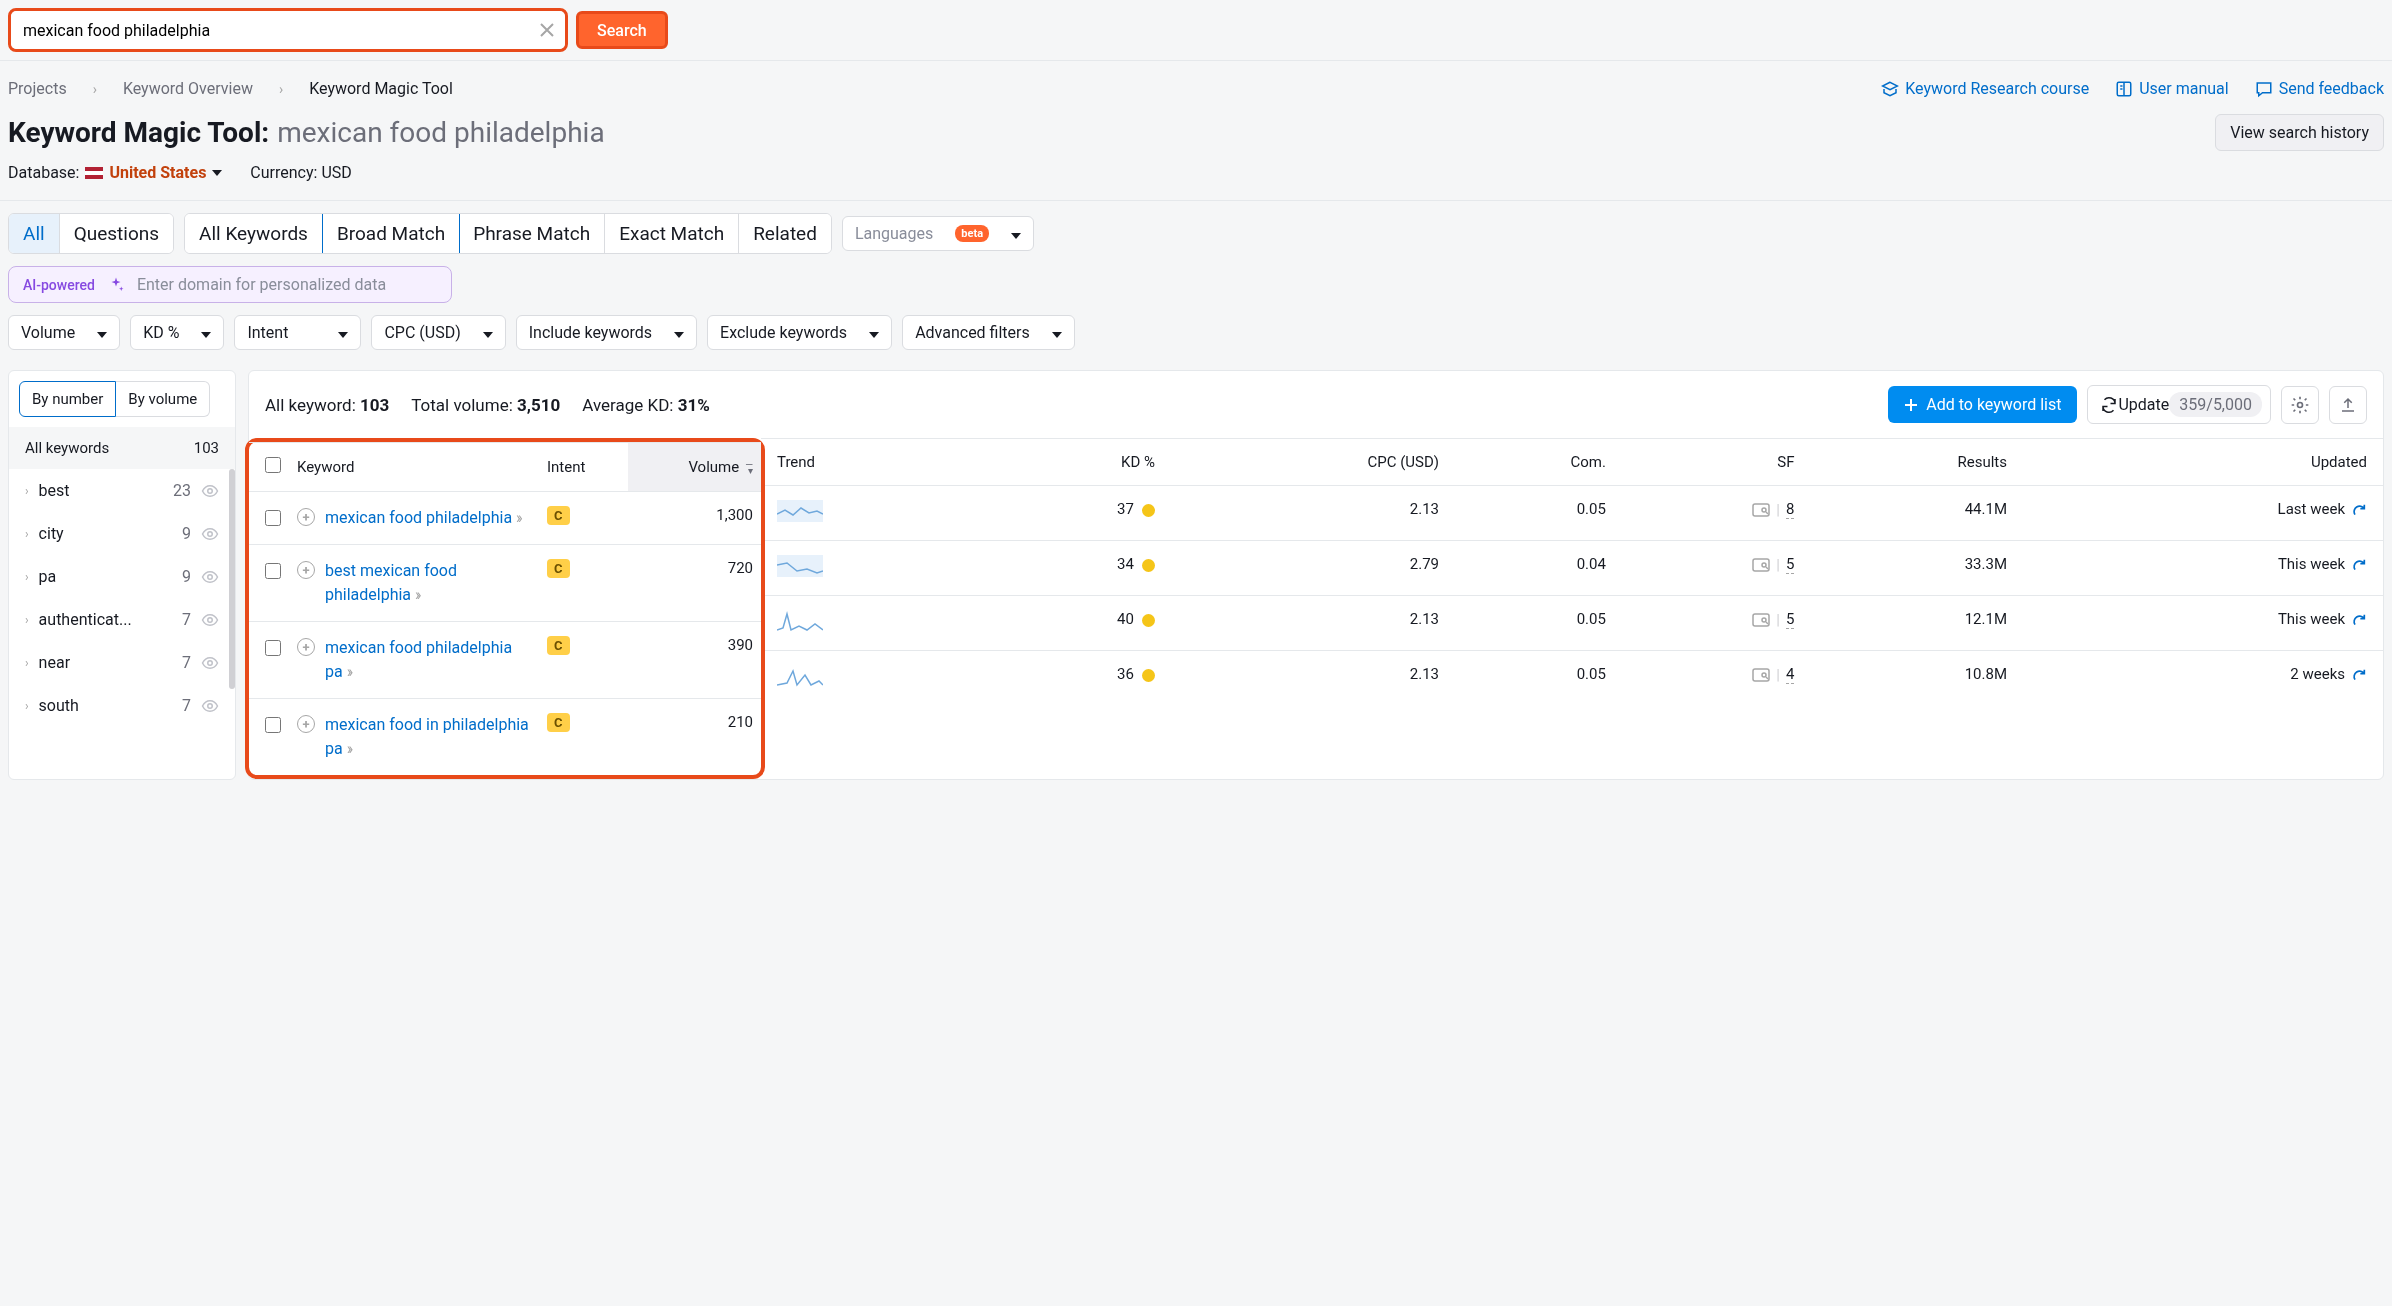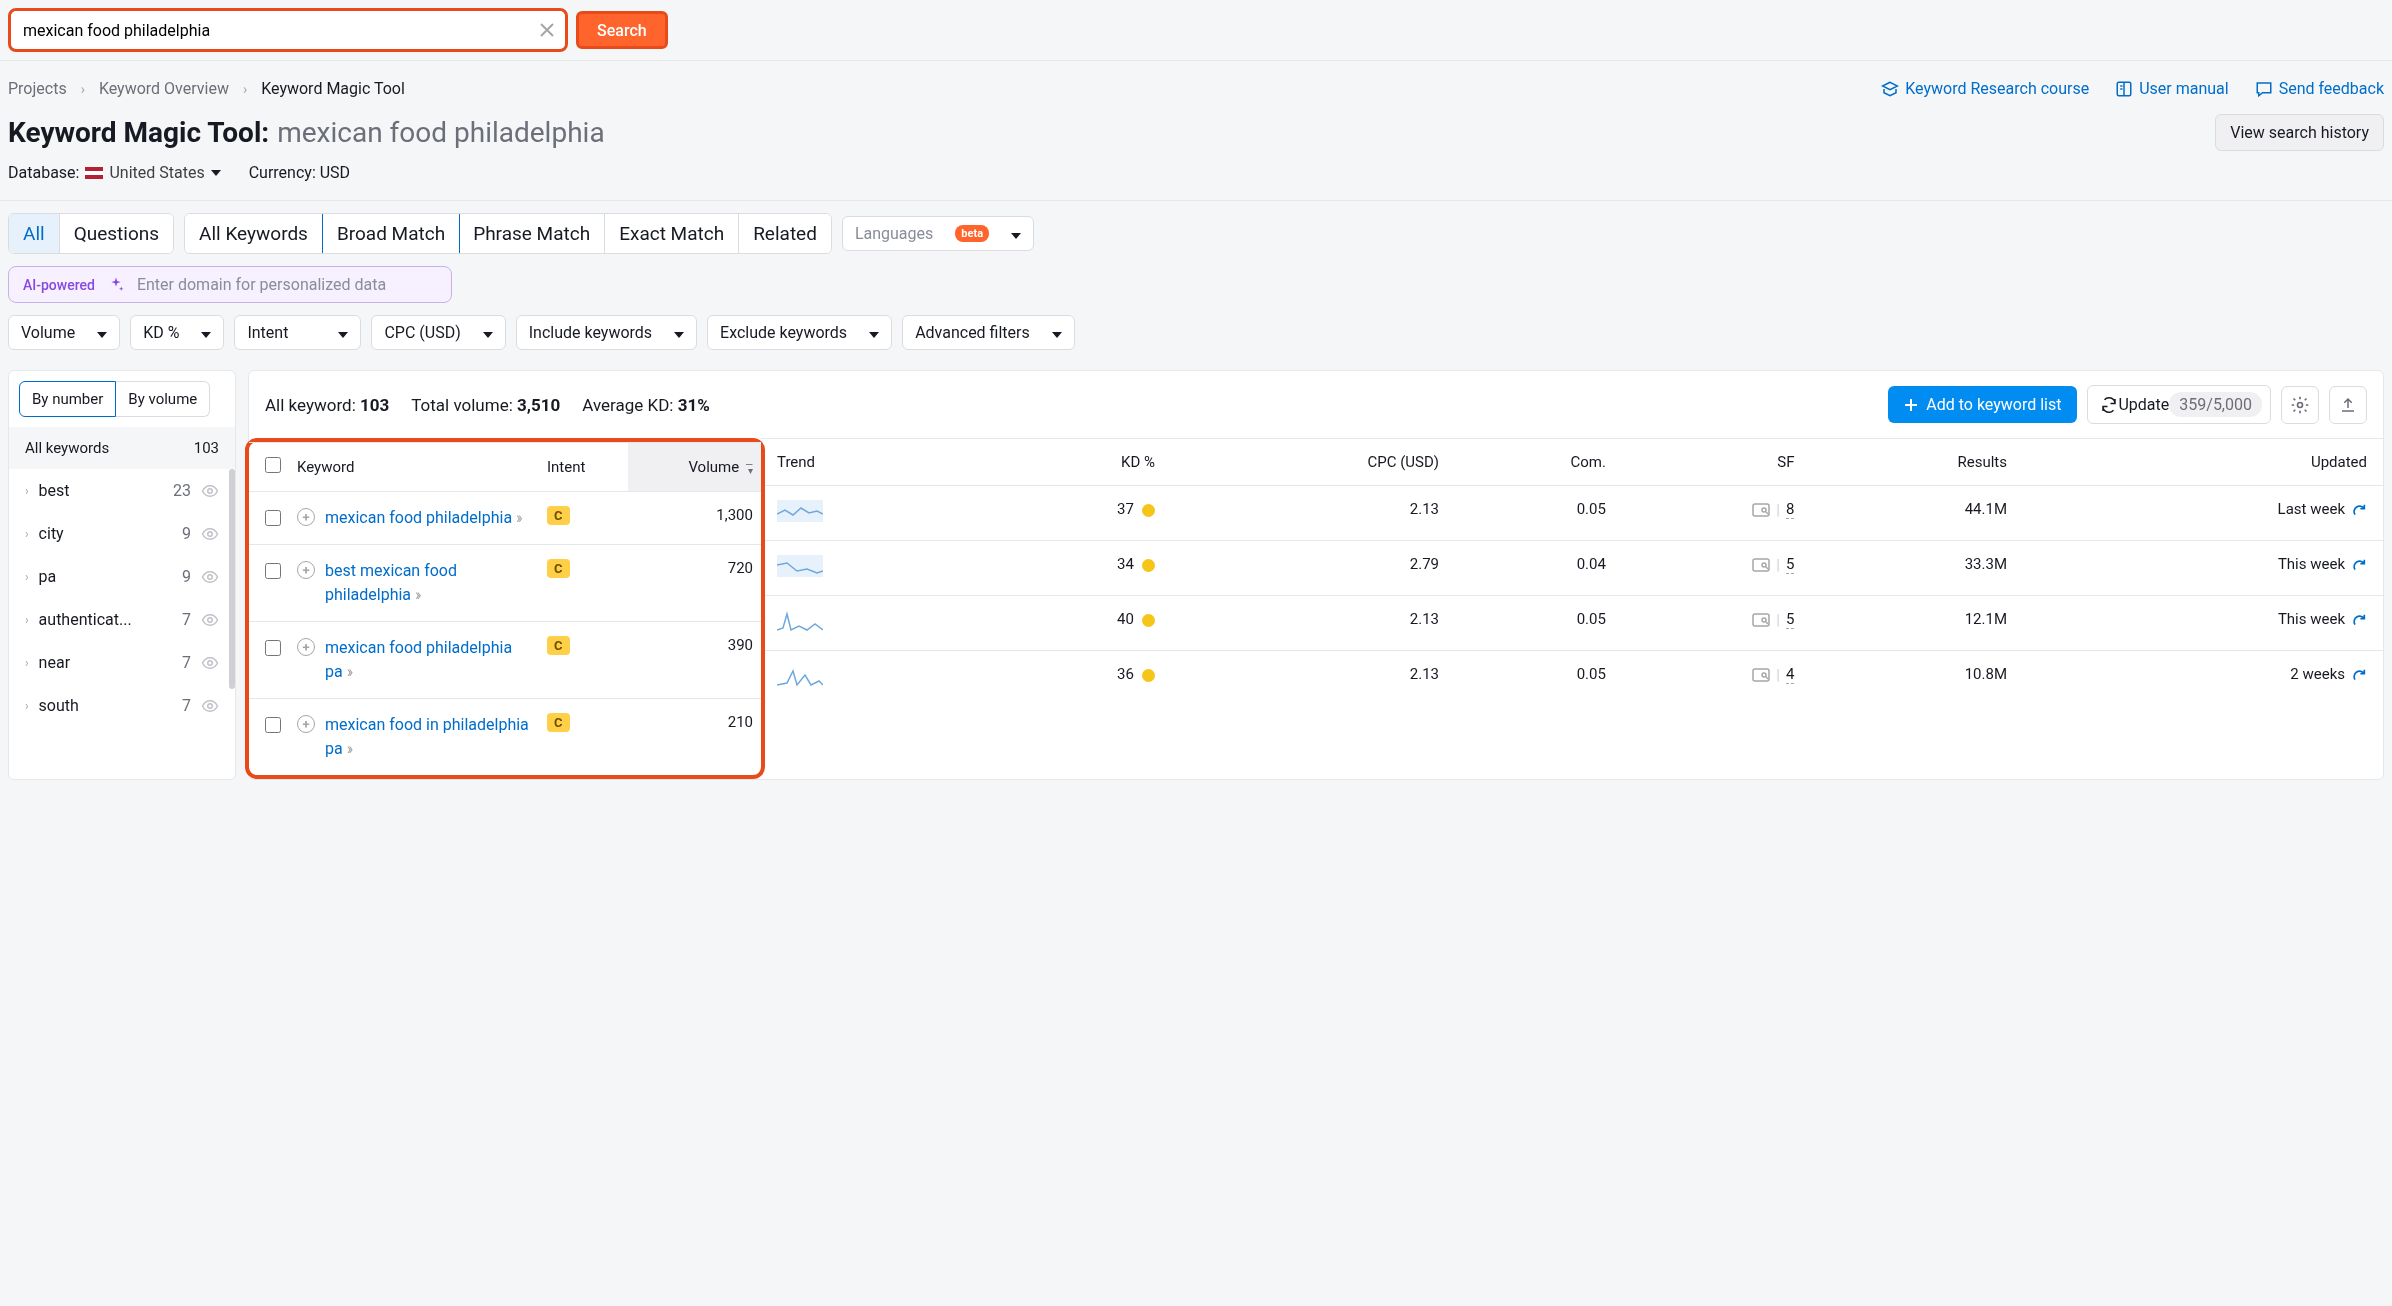--- a/index.html
+++ b/index.html
@@ -8,35 +8,35 @@
     
     .search-row { padding: 8px 8px; display: flex; gap: 8px; align-items: center; border-bottom: 1px solid #e5e8eb; }
     .search-input-wrap { position: relative; width: 560px; border: 3px solid #e84a1a; border-radius: 8px; }
     .search-input { width: 100%; height: 38px; border: none; border-radius: 6px; padding: 0 36px 0 12px; font-size: 16px; outline: none; }
     .search-clear { position: absolute; right: 8px; top: 50%; transform: translateY(-50%); width: 20px; height: 20px; color: #a6a6a6; cursor: pointer; display:flex;align-items:center;justify-content:center; }
     .search-btn { background: #ff642d; color: #fff; border: none; height: 38px; padding: 0 18px; border-radius: 6px; font-size: 16px; font-weight: 500; cursor: pointer; border: 3px solid #e84a1a; }
     
     
     .header { padding: 18px 8px 18px; border-bottom: 1px solid #e5e8eb; }
     .crumbs-row { display: flex; justify-content: space-between; align-items: center; margin-bottom: 16px; }
-    .crumbs { display: flex; gap: 14px; align-items: center; font-size: 16px; color: #6c6e79; }
+    .crumbs { display: flex; gap: 26px; align-items: center; font-size: 16px; color: #6c6e79; }
     .crumbs a { color: #6c6e79; text-decoration: none; }
     .crumbs .current { color: #171a22; }
     .crumbs .sep { color: #a6a6a6; font-size: 14px; }
     .top-links { display: flex; gap: 26px; font-size: 16px; }
     .top-links a { color: #006dca; text-decoration: none; display: flex; gap: 6px; align-items: center; }
     
     .title-row { display: flex; justify-content: space-between; align-items: center; margin-bottom: 12px; }
     .title { font-size: 28px; font-weight: 700; display: flex; align-items: baseline; gap: 8px; }
     .title .query { font-weight: 400; color: #6c6e79; }
     .history-btn { background: #f0f0f3; border: 1px solid #dadce0; border-radius: 6px; padding: 8px 14px; font-size: 16px; cursor: pointer; color:#171a22; }
     
     .meta-row { display: flex; gap: 28px; font-size: 16px; }
     .meta-row .db { display:flex; gap:6px; align-items:center; }
-    .meta-row .db a { color: #404040; text-decoration: none; }
+    .meta-row .db a { color: #c2410c; text-decoration: none; font-weight: bold; }
     .flag { display:inline-block; width:18px; height:12px; background: linear-gradient(#b22234 0 33%, #fff 33% 66%, #b22234 66%); position: relative; }
     
     
     .filters { padding: 12px 8px; display:flex; flex-direction:column; gap:12px; }
     .filter-row { display: flex; gap: 10px; align-items: center; flex-wrap: wrap; }
     .seg-group { display:flex; border: 1px solid #dadce0; border-radius: 6px; overflow:hidden; background:#fff; }
     .seg { padding: 8px 14px; font-size: 19px; cursor: pointer; border-right: 1px solid #dadce0; background:#fff; }
     .seg:last-child { border-right: none; }
     .seg.active { background: #e7f1fb; color: #006dca; }
     .seg.active-outline { border: 1px solid #006dca; background:#fff; color:#171a22; border-radius: 0; margin:-1px; position:relative; }

